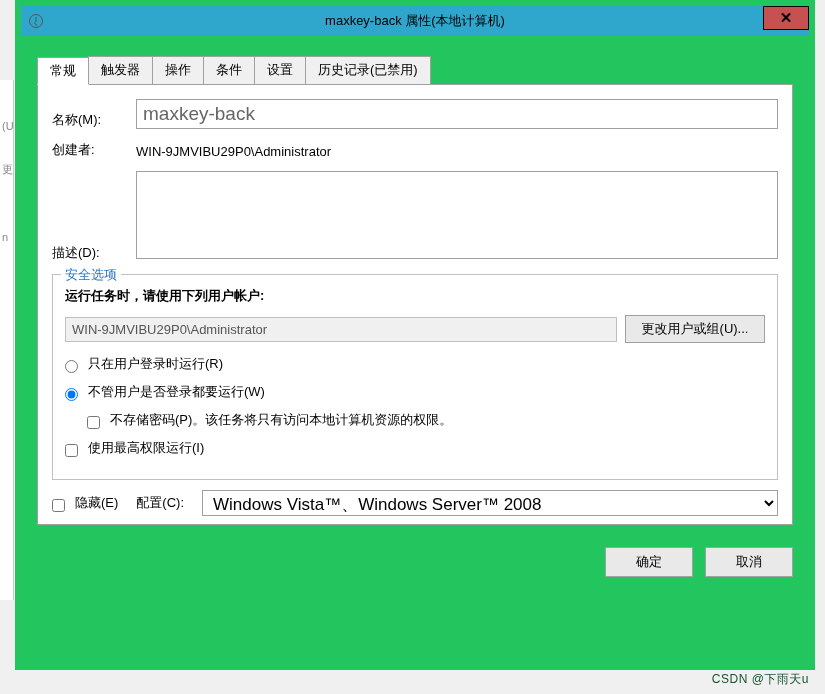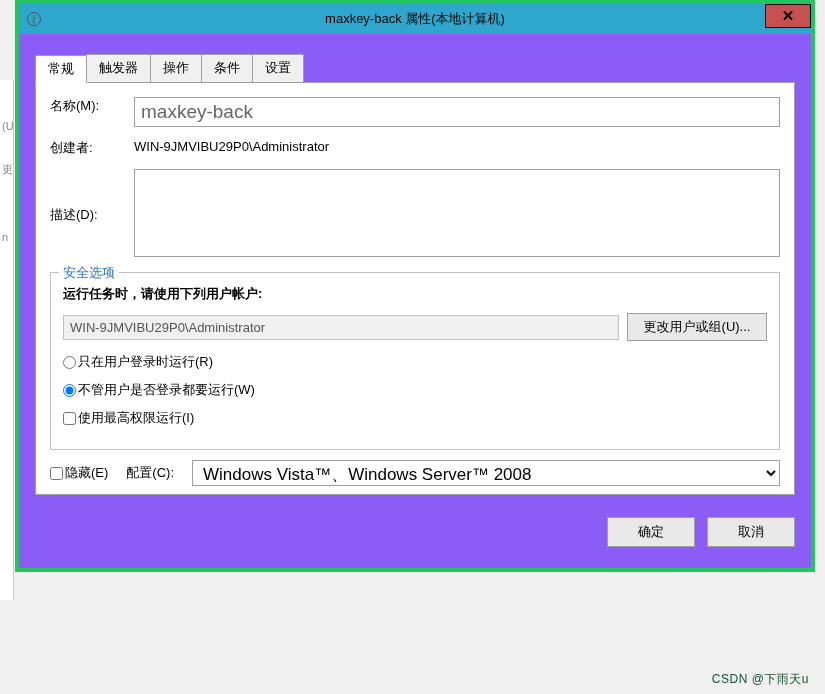--- a/index.html
+++ b/index.html
@@ -1,41 +1,41 @@
 <!DOCTYPE html>
 <html><head>
   <meta charset="utf-8">
   <style>
     * { box-sizing: border-box; margin: 0; padding: 0; font-family: "Microsoft YaHei", "Segoe UI", Tahoma, sans-serif; }
     body { width: 825px; height: 694px; background: #f0f0f0; overflow: hidden; position: relative; }
-    .window { position: absolute; top: 0; left: 15px; width: 800px; height: 572px; background: #8b5cf6; border: 4px solid #22c55e; }
+    .window { position: absolute; top: 0; left: 15px; width: 800px; height: 670px; background: #22c55e; border: 6px solid #22c55e; }
     .titlebar { height: 30px; background: #2fa6cc; display: flex; align-items: center; position: relative; color: #000; font-size: 13px; }
     .titlebar-icon { width: 14px; height: 14px; margin-left: 8px; border: 1px solid #555; border-radius: 50%; position: relative; }
     .titlebar-icon::before { content: ""; position: absolute; width: 1px; height: 5px; background: #555; top: 2px; left: 50%; transform: translateX(-50%); }
     .titlebar-icon::after { content: ""; position: absolute; width: 4px; height: 1px; background: #555; top: 7px; left: 50%; transform: translateX(-50%) rotate(45deg); transform-origin: left; }
     .titlebar-title { position: absolute; left: 50%; transform: translateX(-50%); }
     .close-btn { position: absolute; right: 0; top: 0; width: 46px; height: 24px; background: #c75050; display: flex; align-items: center; justify-content: center; font-size: 15px; font-weight: bold; color: #000; cursor: pointer; border: 1px solid #000; }
     .content-area { padding: 20px 16px 10px 16px; }
     .tabs { display: flex; border-bottom: 1px solid #a0a0a0; }
     .tab { padding: 4px 12px; font-size: 13px; border: 1px solid #a0a0a0; border-bottom: none; background: #f0f0f0; margin-right: -1px; cursor: pointer; }
     .tab.active { background: #fff; position: relative; top: 1px; border-bottom: 1px solid #fff; }
     .tab-body { border: 1px solid #a0a0a0; border-top: none; padding: 14px 14px 8px 14px; background: #fff; }
-    .row { display: flex; align-items: flex-start; margin-bottom: 12px; font-size: 13px; }
+    .row { display: flex; align-items: flex-end; margin-bottom: 12px; font-size: 13px; }
     .row-label { width: 84px; flex-shrink: 0; }
     .row-value { flex: 1; }
     .text-input { width: 100%; border: 1px solid #a0a0a0; padding: 3px 6px; font-size: 19px; background: #fff; color: #666; }
     .desc-area { width: 100%; height: 88px; border: 1px solid #a0a0a0; resize: none; font-size: 13px; padding: 3px 6px; }
-    .row-desc { display: flex; align-items: center; margin-bottom: 12px; font-size: 13px; }
+    .row-desc { display: flex; align-items: flex-end; margin-bottom: 12px; font-size: 13px; }
     .fieldset { border: 1px solid #c0c0c0; padding: 12px; margin-top: 4px; position: relative; font-size: 13px; }
     .fieldset-legend { position: absolute; top: -9px; left: 8px; background: #fff; padding: 0 4px; color: #2575c7; }
     .fs-line { margin-bottom: 10px; font-weight: bold; }
     .user-row { display: flex; align-items: center; gap: 8px; margin-bottom: 12px; }
     .user-display { flex: 1; border: 1px solid #c0c0c0; background: #f0f0f0; padding: 4px 6px; color: #555; }
     .btn { border: 1px solid #a0a0a0; background: #e9e9e9; padding: 4px 12px; font-size: 13px; cursor: pointer; min-width: 140px; text-align: center; }
-    .radio-line, .check-line { display: flex; align-items: center; gap: 2px; margin-bottom: 10px; }
+    .radio-line, .check-line { display: flex; align-items: flex-end; gap: 10px; margin-bottom: 10px; }
     .indent { margin-left: 22px; }
     .radio, .checkbox { width: 13px; height: 13px; cursor: pointer; }
     .bottom-row { display: flex; align-items: center; margin-top: 10px; gap: 18px; font-size: 13px; }
     .bottom-row .check-line { margin-bottom: 0; }
     .config-select { flex: 1; border: 1px solid #a0a0a0; padding: 3px 6px; font-size: 17px; background: #fff; height: 26px; }
     .dlg-buttons { display: flex; justify-content: flex-end; gap: 12px; padding: 12px 16px 4px 16px; }
     .dlg-buttons .btn { min-width: 88px; padding: 5px 12px; }
     .watermark { position: absolute; right: 16px; bottom: 6px; font-size: 12px; color: #14532d; letter-spacing: 0.5px; }
     .bg-edge { position: absolute; left: 0; top: 80px; width: 14px; height: 520px; border-right: 1px solid #ccc; background: #fff; font-size: 11px; color: #888; padding-top: 40px; }
   </style>
@@ -57,20 +57,21 @@
     </div>
   </div>
 
   <div class="content-area">
     <div class="tabs">
       <div class="tab active">常规</div>
       <div class="tab">触发器</div>
       <div class="tab">操作</div>
       <div class="tab">条件</div>
       <div class="tab">设置</div>
+      <div class="tab">历史记录(已禁用)</div>
     </div>
 
     <div class="tab-body">
       <div class="row">
         <div class="row-label">名称(M):</div>
         <div class="row-value">
           <input class="text-input" value="maxkey-back" style="">
         </div>
       </div>
       <div class="row">
@@ -92,20 +93,24 @@
           <button class="btn">更改用户或组(U)...</button>
         </div>
         <label class="radio-line">
           <input type="radio" name="runmode" class="radio" style="">
           <span>只在用户登录时运行(R)</span>
         </label>
         <label class="radio-line">
           <input type="radio" name="runmode" class="radio" checked="" style="">
           <span>不管用户是否登录都要运行(W)</span>
         </label>
+        <label class="check-line indent">
+          <input type="checkbox" class="checkbox" style="">
+          <span>不存储密码(P)。该任务将只有访问本地计算机资源的权限。</span>
+        </label>
         <label class="check-line">
           <input type="checkbox" class="checkbox" style="">
           <span>使用最高权限运行(I)</span>
         </label>
       </div>
 
       <div class="bottom-row">
         <label class="check-line">
           <input type="checkbox" class="checkbox" style="">
           <span>隐藏(E)</span>

